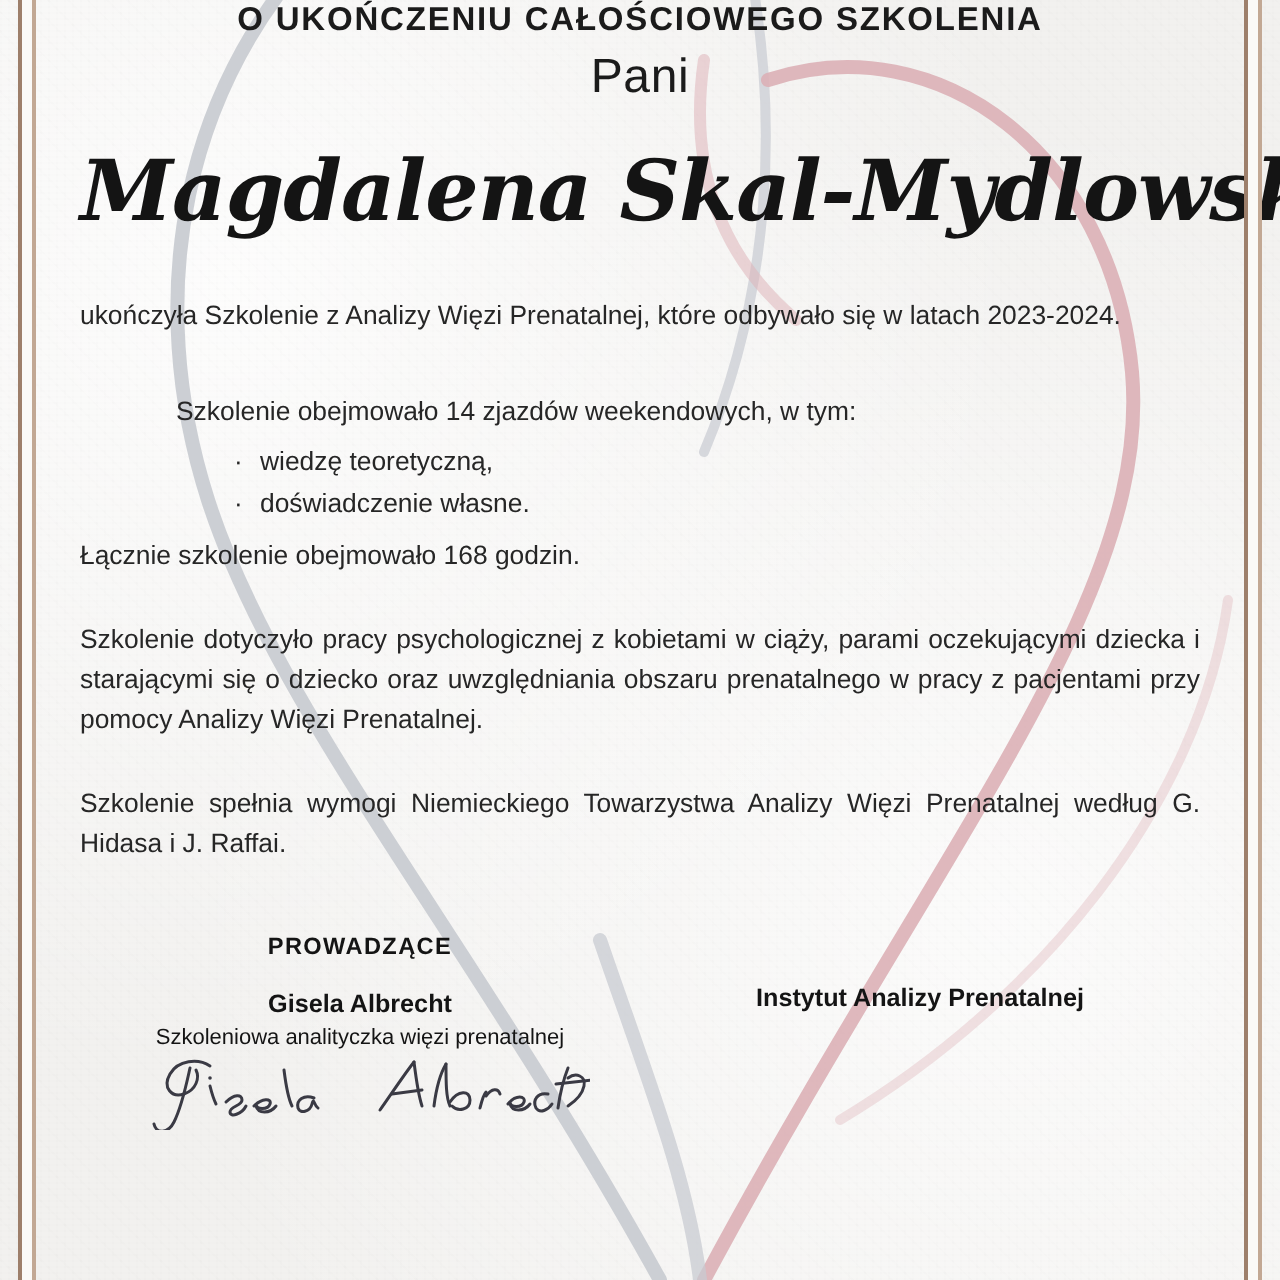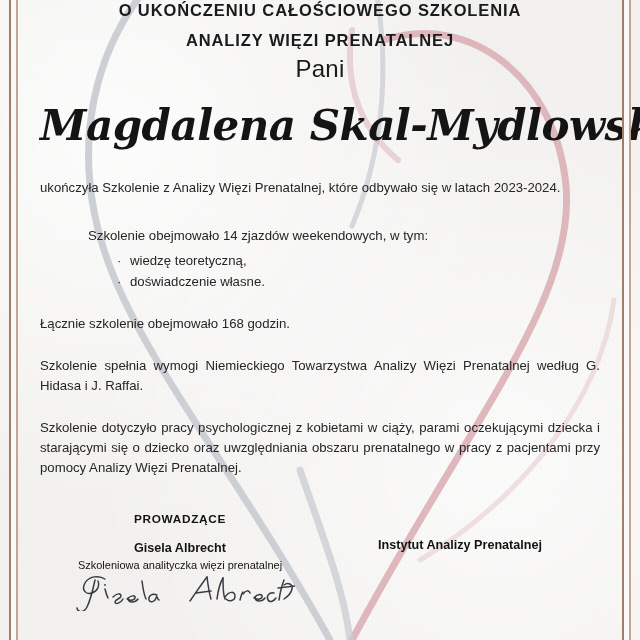--- a/index.html
+++ b/index.html
@@ -219,21 +219,20 @@
   <div class="border-v right">
     <div class="gap"></div>
     <div class="rule outer"></div>
     <div class="rule inner"></div>
   </div>
 
   <div id="content">
 
     <div class="heading-block">
       <div class="heading-line first">O UKOŃCZENIU CAŁOŚCIOWEGO SZKOLENIA</div>
-      <div class="heading-line">ANALIZY WIĘZI PRENATALNEJ</div>
     </div>
 
     <div class="salutation">Pani</div>
 
     <div class="recipient-name">Magdalena Skal-Mydlowska</div>
 
     <div class="body-text">
       <p class="body-para">ukończyła Szkolenie z Analizy Więzi Prenatalnej, które odbywało się w latach 2023-2024.</p>
     </div>
 
@@ -246,30 +245,30 @@
           <span class="bullet">·</span>
           <span>wiedzę teoretyczną,</span>
         </li>
         <li>
           <span class="bullet">·</span>
           <span>doświadczenie własne.</span>
         </li>
       </ul>
     </div>
 
-    <div class="body-text" style="margin-top:22px;">
+    <div class="body-text" style="margin-top:6px;">
       <p class="body-para">Łącznie szkolenie obejmowało 168 godzin.</p>
+    </div>
+
+    <div class="body-text justified" style="margin-top:22px;">
+      <p class="body-para">Szkolenie dotyczyło pracy psychologicznej z kobietami w ciąży, parami oczekującymi dziecka i starającymi się o dziecko oraz uwzględniania obszaru prenatalnego w pracy z pacjentami przy pomocy Analizy Więzi Prenatalnej.</p>
     </div>
 
     <div class="body-text justified" style="margin-top:22px;">
       <p class="body-para">Szkolenie spełnia wymogi Niemieckiego Towarzystwa Analizy Więzi Prenatalnej według G. Hidasa i J. Raffai.</p>
-    </div>
-
-    <div class="body-text justified" style="margin-top:22px;">
-      <p class="body-para">Szkolenie dotyczyło pracy psychologicznej z kobietami w ciąży, parami oczekującymi dziecka i starającymi się o dziecko oraz uwzględniania obszaru prenatalnego w pracy z pacjentami przy pomocy Analizy Więzi Prenatalnej.</p>
     </div>
 
     <div id="signature-section">
 
       <div class="sig-col">
         <div class="sig-role-title">PROWADZĄCE</div>
         <div class="sig-person-name">Gisela Albrecht</div>
         <div class="sig-person-title">Szkoleniowa analityczka więzi prenatalnej</div>
 
         <div class="signature-mark">

